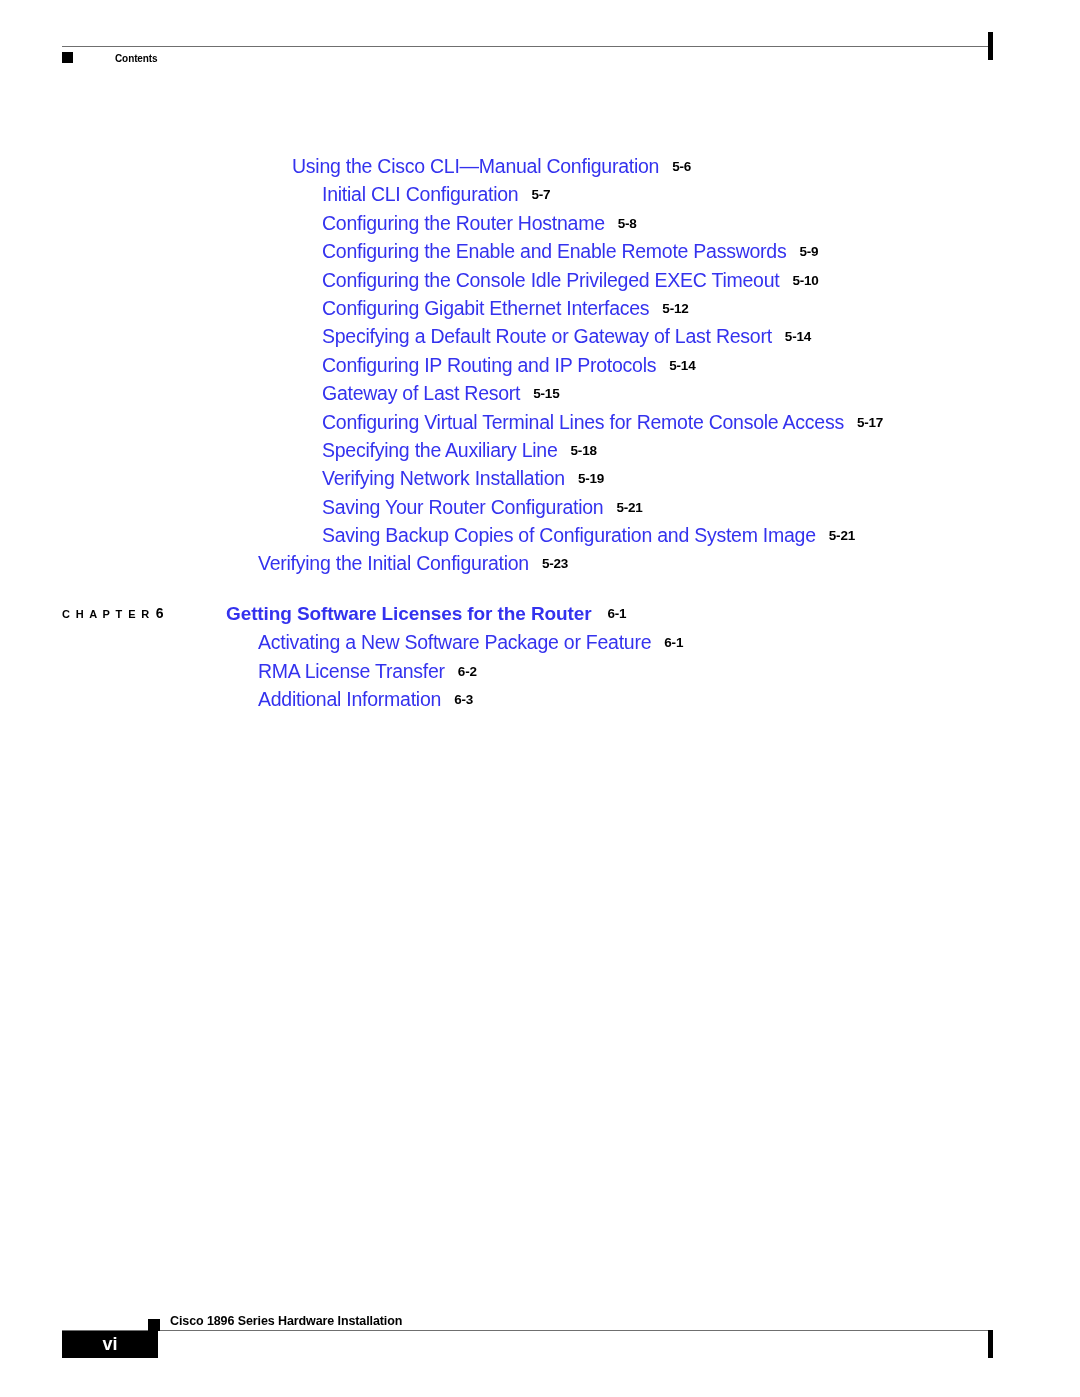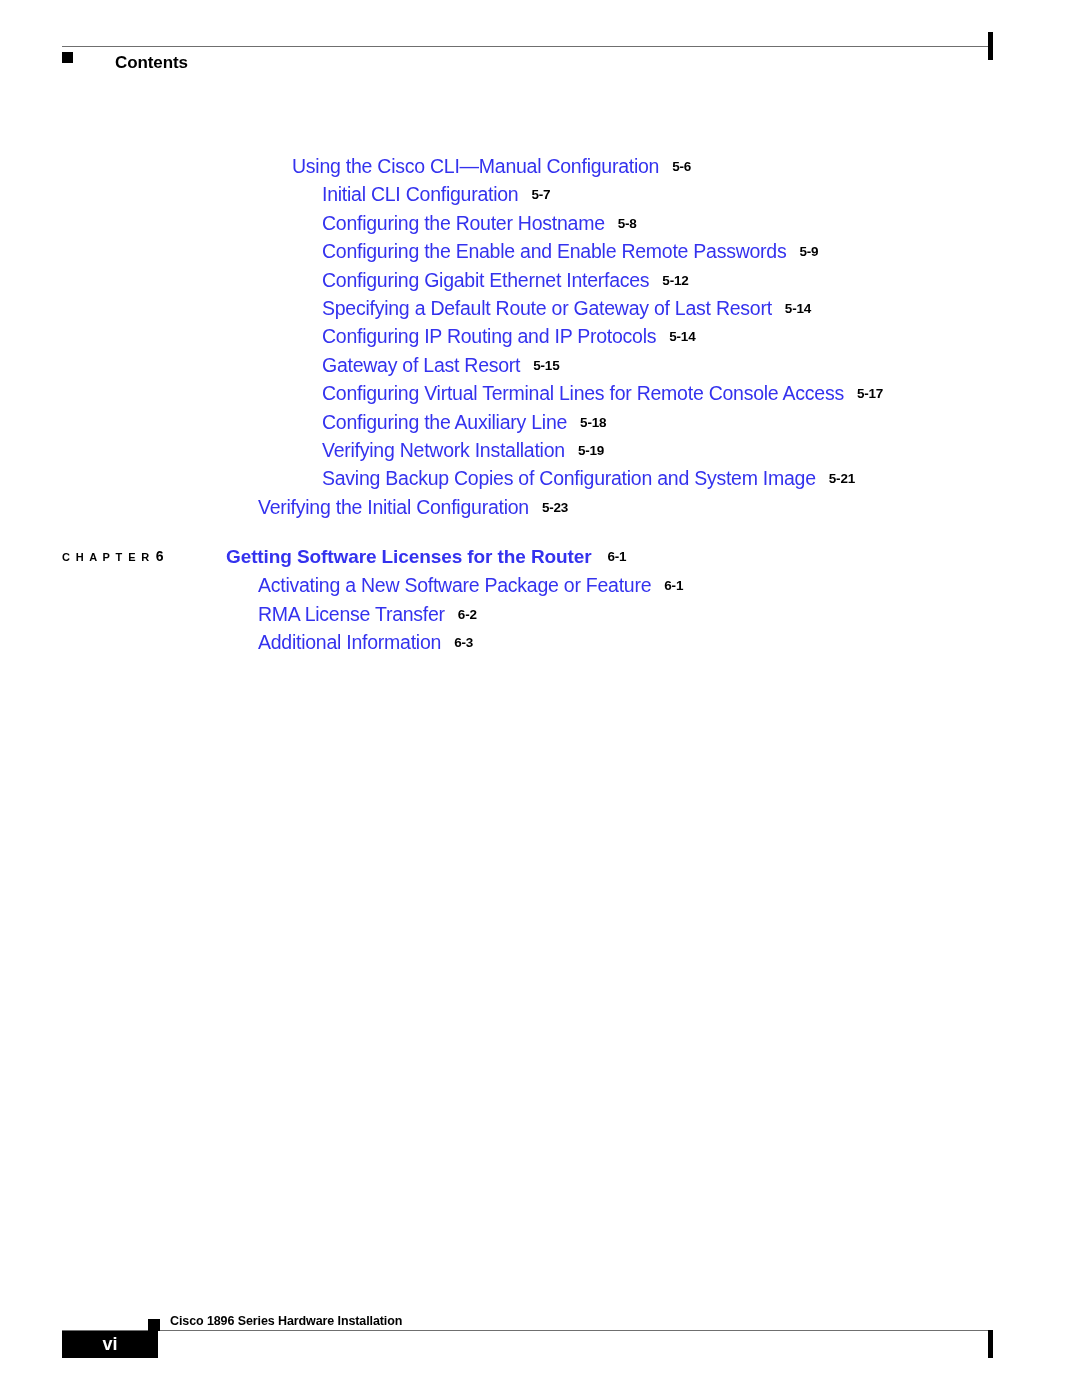--- a/index.html
+++ b/index.html
@@ -52,21 +52,21 @@
     left: 0;
     top: 6px;
     width: 11px;
     height: 11px;
     background: #000000;
   }
   .header-title {
     position: absolute;
     left: 53px;
     top: 7px;
-    font-size: 17px;
+    font-size: 10px;
     font-weight: bold;
     color: #000000;
     letter-spacing: -0.1px;
     white-space: nowrap;
   }
 
   
   .toc {
     position: absolute;
     left: 0;
@@ -234,20 +234,25 @@
         <span class="label">Configuring the Router Hostname</span><span class="pagenum">5-8</span>
       </div>
     </div>
 
     <div class="toc-row">
       <div class="entry lvl3">
         <span class="label">Configuring the Enable and Enable Remote Passwords</span><span class="pagenum">5-9</span>
       </div>
     </div>
 
+    <div class="toc-row">
+      <div class="entry lvl3">
+        <span class="label">Configuring the Console Idle Privileged EXEC Timeout</span><span class="pagenum">5-10</span>
+      </div>
+    </div>
 
     <div class="toc-row">
       <div class="entry lvl3">
         <span class="label">Configuring Gigabit Ethernet Interfaces</span><span class="pagenum">5-12</span>
       </div>
     </div>
 
     <div class="toc-row">
       <div class="entry lvl3">
         <span class="label">Specifying a Default Route or Gateway of Last Resort</span><span class="pagenum">5-14</span>
@@ -267,30 +272,35 @@
     </div>
 
     <div class="toc-row">
       <div class="entry lvl3">
         <span class="label">Configuring Virtual Terminal Lines for Remote Console Access</span><span class="pagenum">5-17</span>
       </div>
     </div>
 
     <div class="toc-row">
       <div class="entry lvl3">
-        <span class="label">Configuring the Auxiliary Line</span><span class="pagenum">5-18</span>
+        <span class="label">Specifying the Auxiliary Line</span><span class="pagenum">5-18</span>
       </div>
     </div>
 
     <div class="toc-row">
       <div class="entry lvl3">
         <span class="label">Verifying Network Installation</span><span class="pagenum">5-19</span>
       </div>
     </div>
 
+    <div class="toc-row">
+      <div class="entry lvl3">
+        <span class="label">Saving Your Router Configuration</span><span class="pagenum">5-21</span>
+      </div>
+    </div>
 
     <div class="toc-row">
       <div class="entry lvl3">
         <span class="label">Saving Backup Copies of Configuration and System Image</span><span class="pagenum">5-21</span>
       </div>
     </div>
 
     <div class="toc-row">
       <div class="entry lvl1">
         <span class="label">Verifying the Initial Configuration</span><span class="pagenum">5-23</span>

